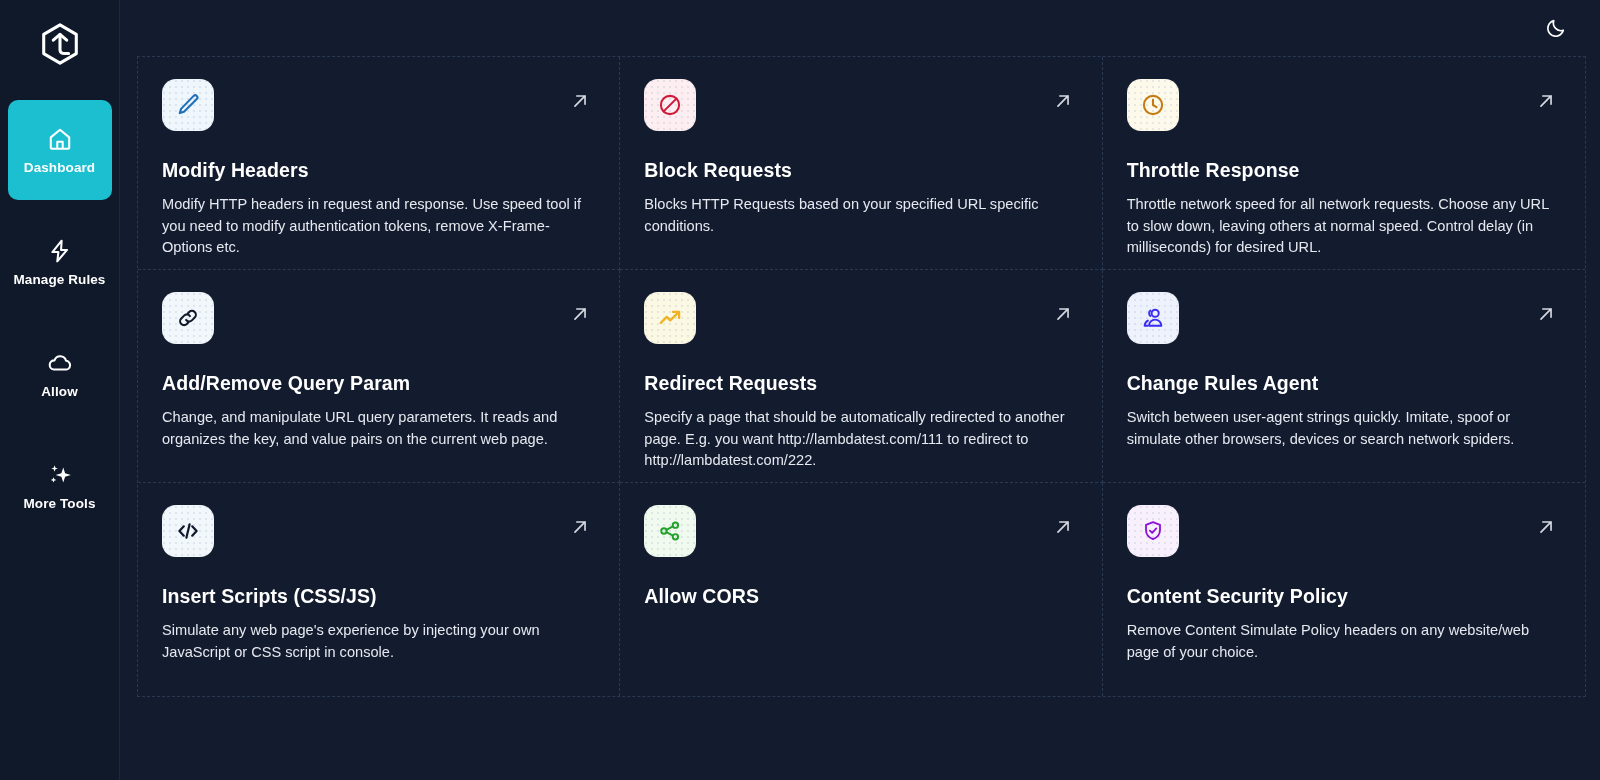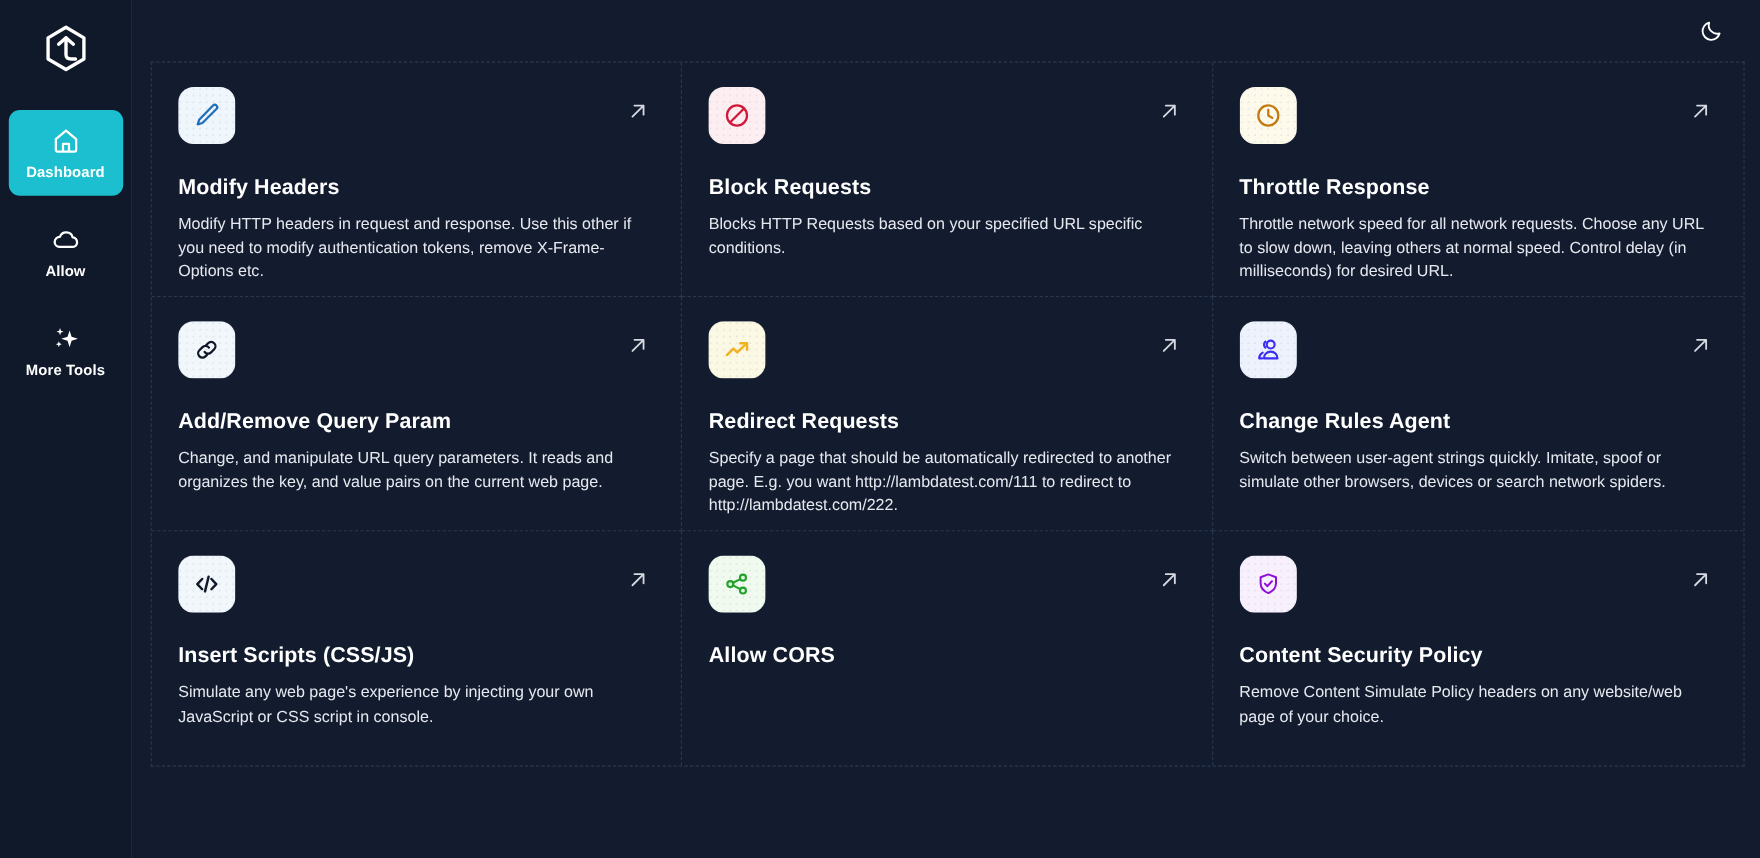--- a/index.html
+++ b/index.html
@@ -47,21 +47,21 @@
   .nav {
     width: 100%;
     display: flex;
     flex-direction: column;
     align-items: center;
     gap: 12px;
   }
 
   .nav-item {
     width: 104px;
-    height: 78px;
+    height: 100px;
     border-radius: 10px;
     display: flex;
     flex-direction: column;
     align-items: center;
     justify-content: center;
     gap: 9px;
     cursor: pointer;
     color: #ffffff;
     user-select: none;
   }
@@ -202,20 +202,28 @@
       <div class="nav-item active">
         <span class="nav-icon">
           <svg width="26" height="26" viewBox="0 0 24 24" fill="none">
             <path d="M3.5 10.5 L12 3.5 L20.5 10.5 V20 a1 1 0 0 1-1 1 H4.5 a1 1 0 0 1-1-1 Z" stroke="#ffffff" stroke-width="1.9" stroke-linejoin="round"></path>
             <path d="M9.5 21 V14.5 h5 V21" stroke="#ffffff" stroke-width="1.9" stroke-linejoin="round"></path>
           </svg>
         </span>
         <span class="nav-label">Dashboard</span>
       </div>
 
+      <div class="nav-item">
+        <span class="nav-icon">
+          <svg width="26" height="26" viewBox="0 0 24 24" fill="none">
+            <path d="M13.5 2.5 L5 13 h5.5 L9.5 21.5 L18.5 11 H13 Z" stroke="#ffffff" stroke-width="1.9" stroke-linejoin="round"></path>
+          </svg>
+        </span>
+        <span class="nav-label">Manage Rules</span>
+      </div>
 
       <div class="nav-item">
         <span class="nav-icon">
           <svg width="26" height="26" viewBox="0 0 24 24" fill="none">
             <path d="M6.5 18 a4.2 4.2 0 0 1 0.4-8.4 A5.6 5.6 0 0 1 17.6 10 a4 4 0 0 1-0.6 8 Z" stroke="#ffffff" stroke-width="1.9" stroke-linejoin="round" stroke-linecap="round"></path>
           </svg>
         </span>
         <span class="nav-label">Allow</span>
       </div>
 
@@ -246,21 +254,21 @@
     <div class="grid-wrap">
       <div class="grid">
 
         <div class="card">
           <div class="card-icon-tile" style="background-color:#eff6fc">
             <svg width="26" height="26" viewBox="0 0 24 24" fill="none">
               <path d="M17.2 3.6 a2 2 0 0 1 2.9 2.9 L8.3 18.3 l-3.9 1.2 1.2-3.9 Z" stroke="#1f6fb8" stroke-width="1.9" stroke-linejoin="round"></path>
             </svg>
           </div>
           <div class="card-title">Modify Headers</div>
-          <div class="card-desc">Modify HTTP headers in request and response. Use this other if you need to modify authentication tokens, remove X-Frame-Options etc.</div>
+          <div class="card-desc">Modify HTTP headers in request and response. Use speed tool if you need to modify authentication tokens, remove X-Frame-Options etc.</div>
           <span class="card-arrow">
             <svg width="22" height="22" viewBox="0 0 24 24" fill="none">
               <path d="M6.5 17.5 L17.5 6.5 M8.5 6.5 H17.5 V15.5" stroke="#e7eaf2" stroke-width="1.8" stroke-linecap="round" stroke-linejoin="round"></path>
             </svg>
           </span>
         </div>
 
         <div class="card">
           <div class="card-icon-tile" style="background-color:#fdeff1">
             <svg width="26" height="26" viewBox="0 0 24 24" fill="none">

